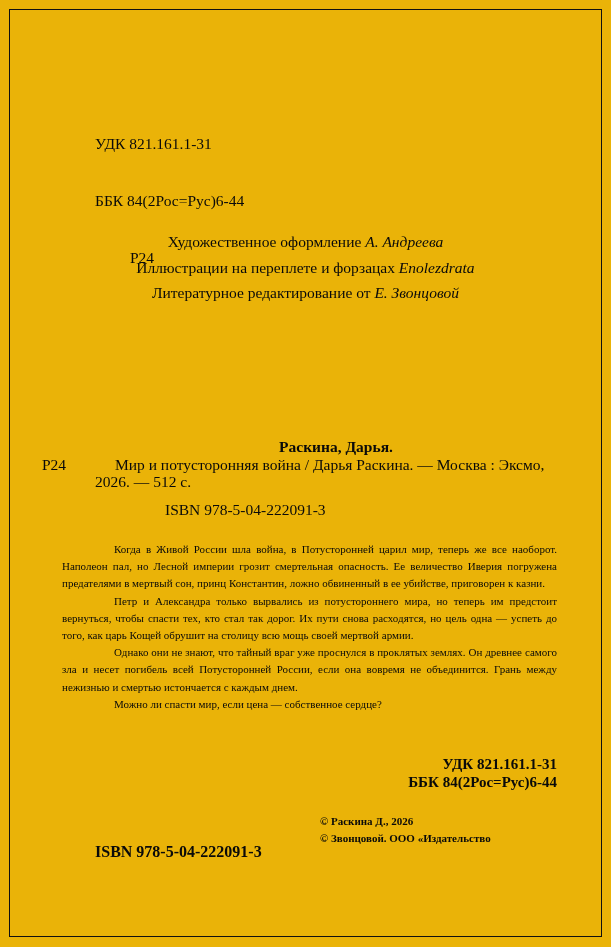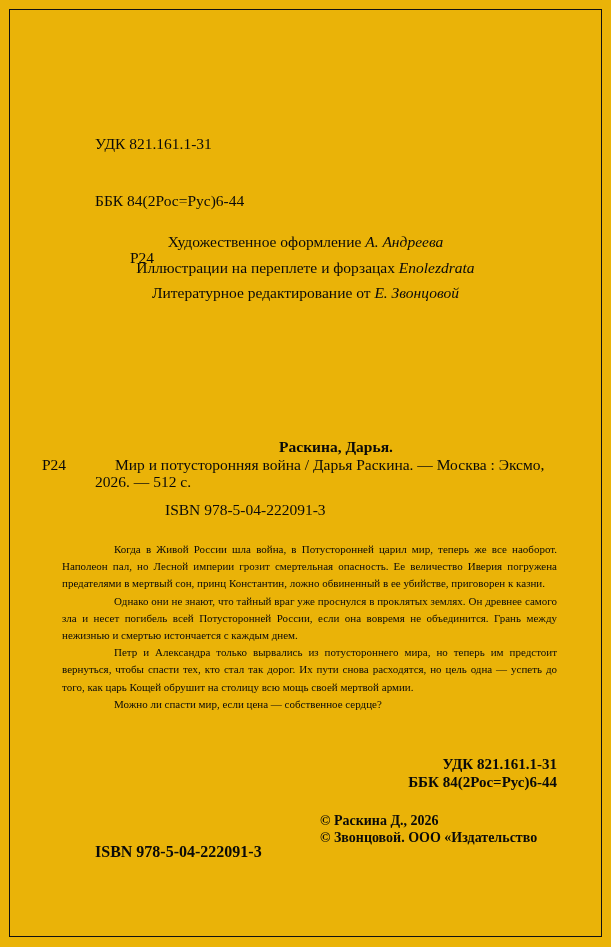--- a/index.html
+++ b/index.html
@@ -78,21 +78,21 @@
     font-weight: bold;
     font-size: 15px;
     line-height: 17.5px;
   }
 
   
   .copyright {
     position: absolute;
     top: 813px; left: 320px;
     font-weight: bold;
-    font-size: 14px;
+    font-size: 11px;
     line-height: 16.8px;
   }
   .copyright .wrap-indent { margin-left: 17px; }
 
   
   .isbn-bottom {
     position: absolute;
     top: 843px; left: 95px;
     font-weight: bold;
     font-size: 16px;
@@ -129,22 +129,22 @@
     <div class="author">Раскина, Дарья.</div>
     <div class="entry">
       <span class="card-code">Р24</span>
       <span>Мир и потусторонняя война / Дарья Раскина. — Москва : Эксмо, 2026. — 512 с.</span>
     </div>
     <div class="card-isbn">ISBN 978-5-04-222091-3</div>
   </div>
 
   <div class="annotation">
     <p>Когда в Живой России шла война, в Потусторонней царил мир, теперь же все наоборот. Наполеон пал, но Лесной империи грозит смертельная опасность. Ее величество Иверия погружена предателями в мертвый сон, принц Константин, ложно обвиненный в ее убийстве, приговорен к казни.</p>
+    <p>Петр и Александра только вырвались из потустороннего мира, но теперь им предстоит вернуться, чтобы спасти тех, кто стал так дорог. Их пути снова расходятся, но цель одна — успеть до того, как царь Кощей обрушит на столицу всю мощь своей мертвой армии.</p>
     <p>Однако они не знают, что тайный враг уже проснулся в проклятых землях. Он древнее самого зла и несет погибель всей Потусторонней России, если она вовремя не объединится. Грань между нежизнью и смертью истончается с каждым днем.</p>
-    <p>Петр и Александра только вырвались из потустороннего мира, но теперь им предстоит вернуться, чтобы спасти тех, кто стал так дорог. Их пути снова расходятся, но цель одна — успеть до того, как царь Кощей обрушит на столицу всю мощь своей мертвой армии.</p>
     <p>Можно ли спасти мир, если цена — собственное сердце?</p>
   </div>
 
   <div class="class-right">
     <div>УДК 821.161.1-31</div>
     <div>ББК 84(2Рос=Рус)6-44</div>
   </div>
 
   <div class="copyright">
     <div>© Раскина Д., 2026</div>

